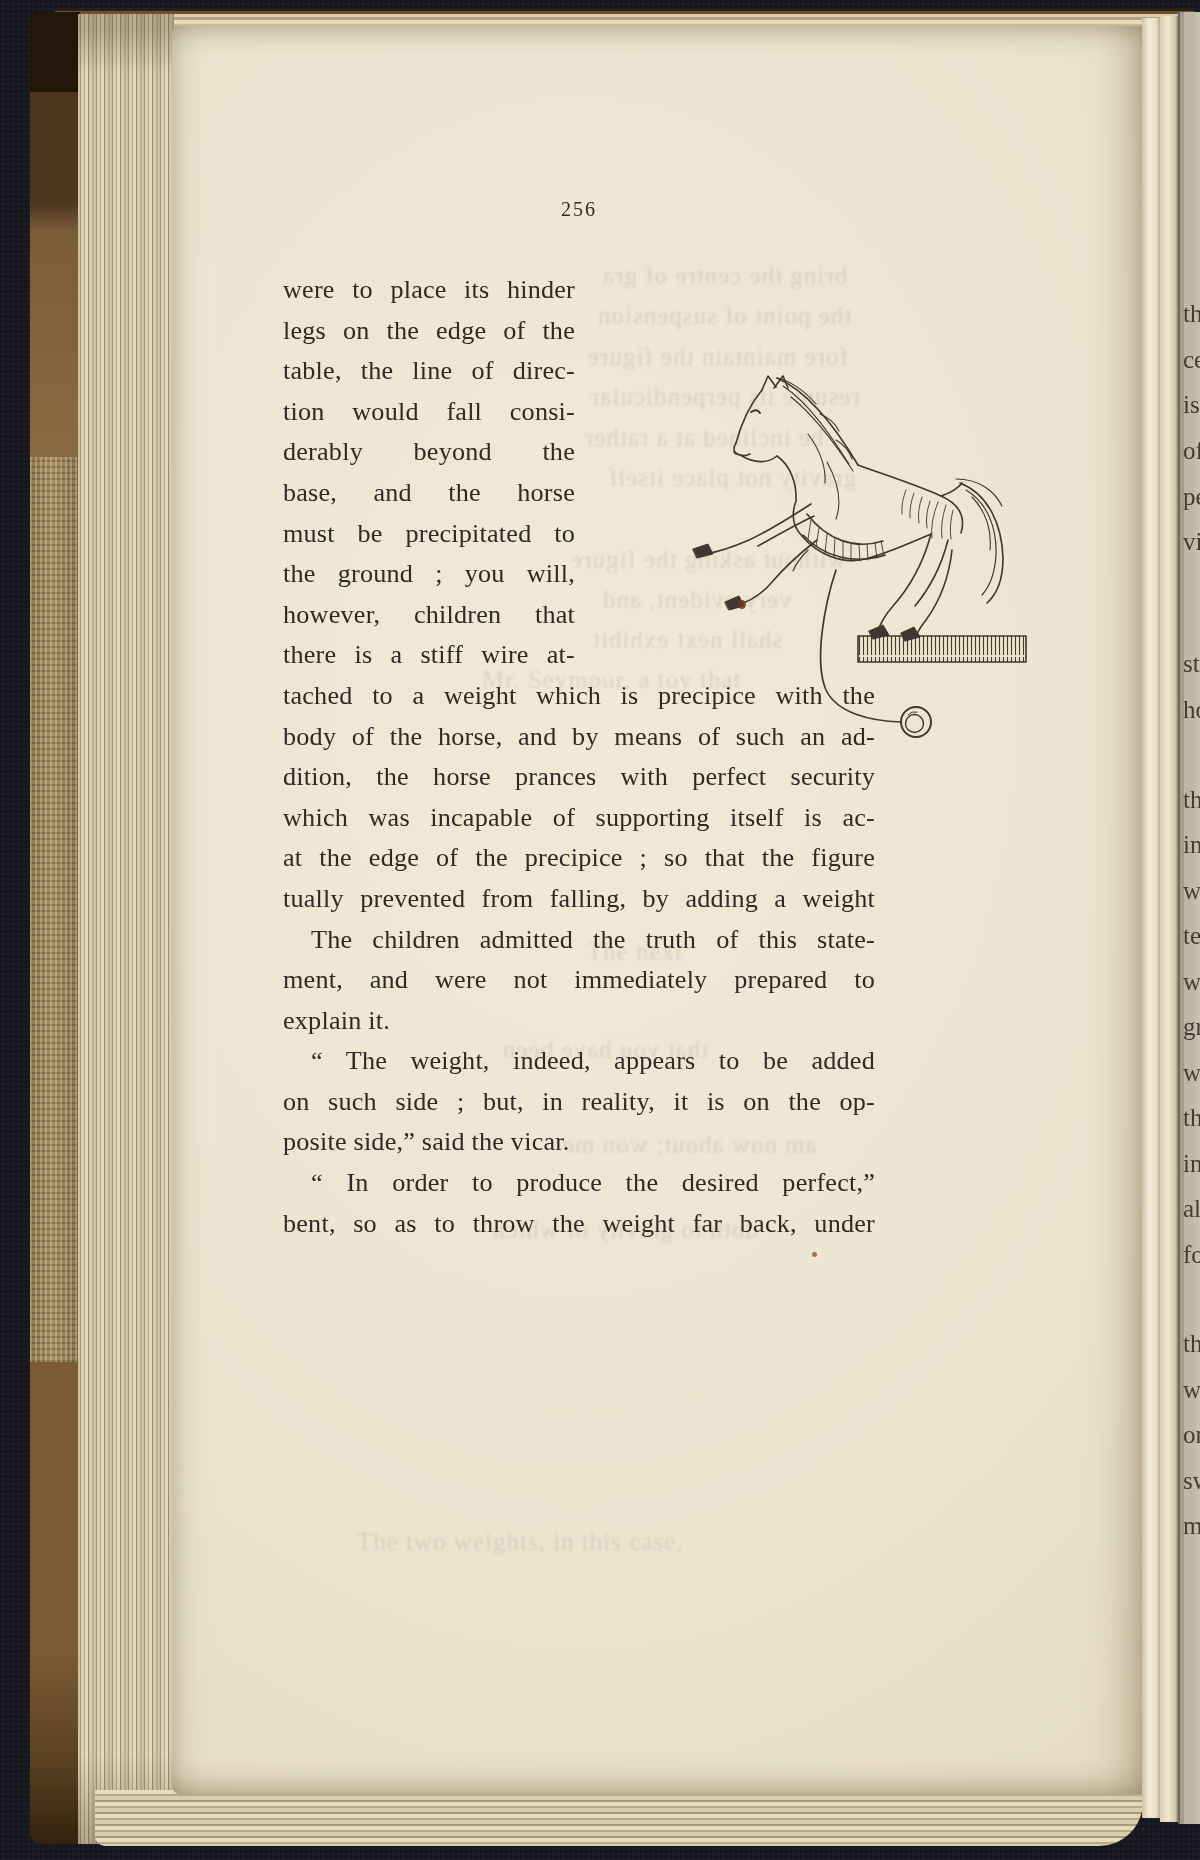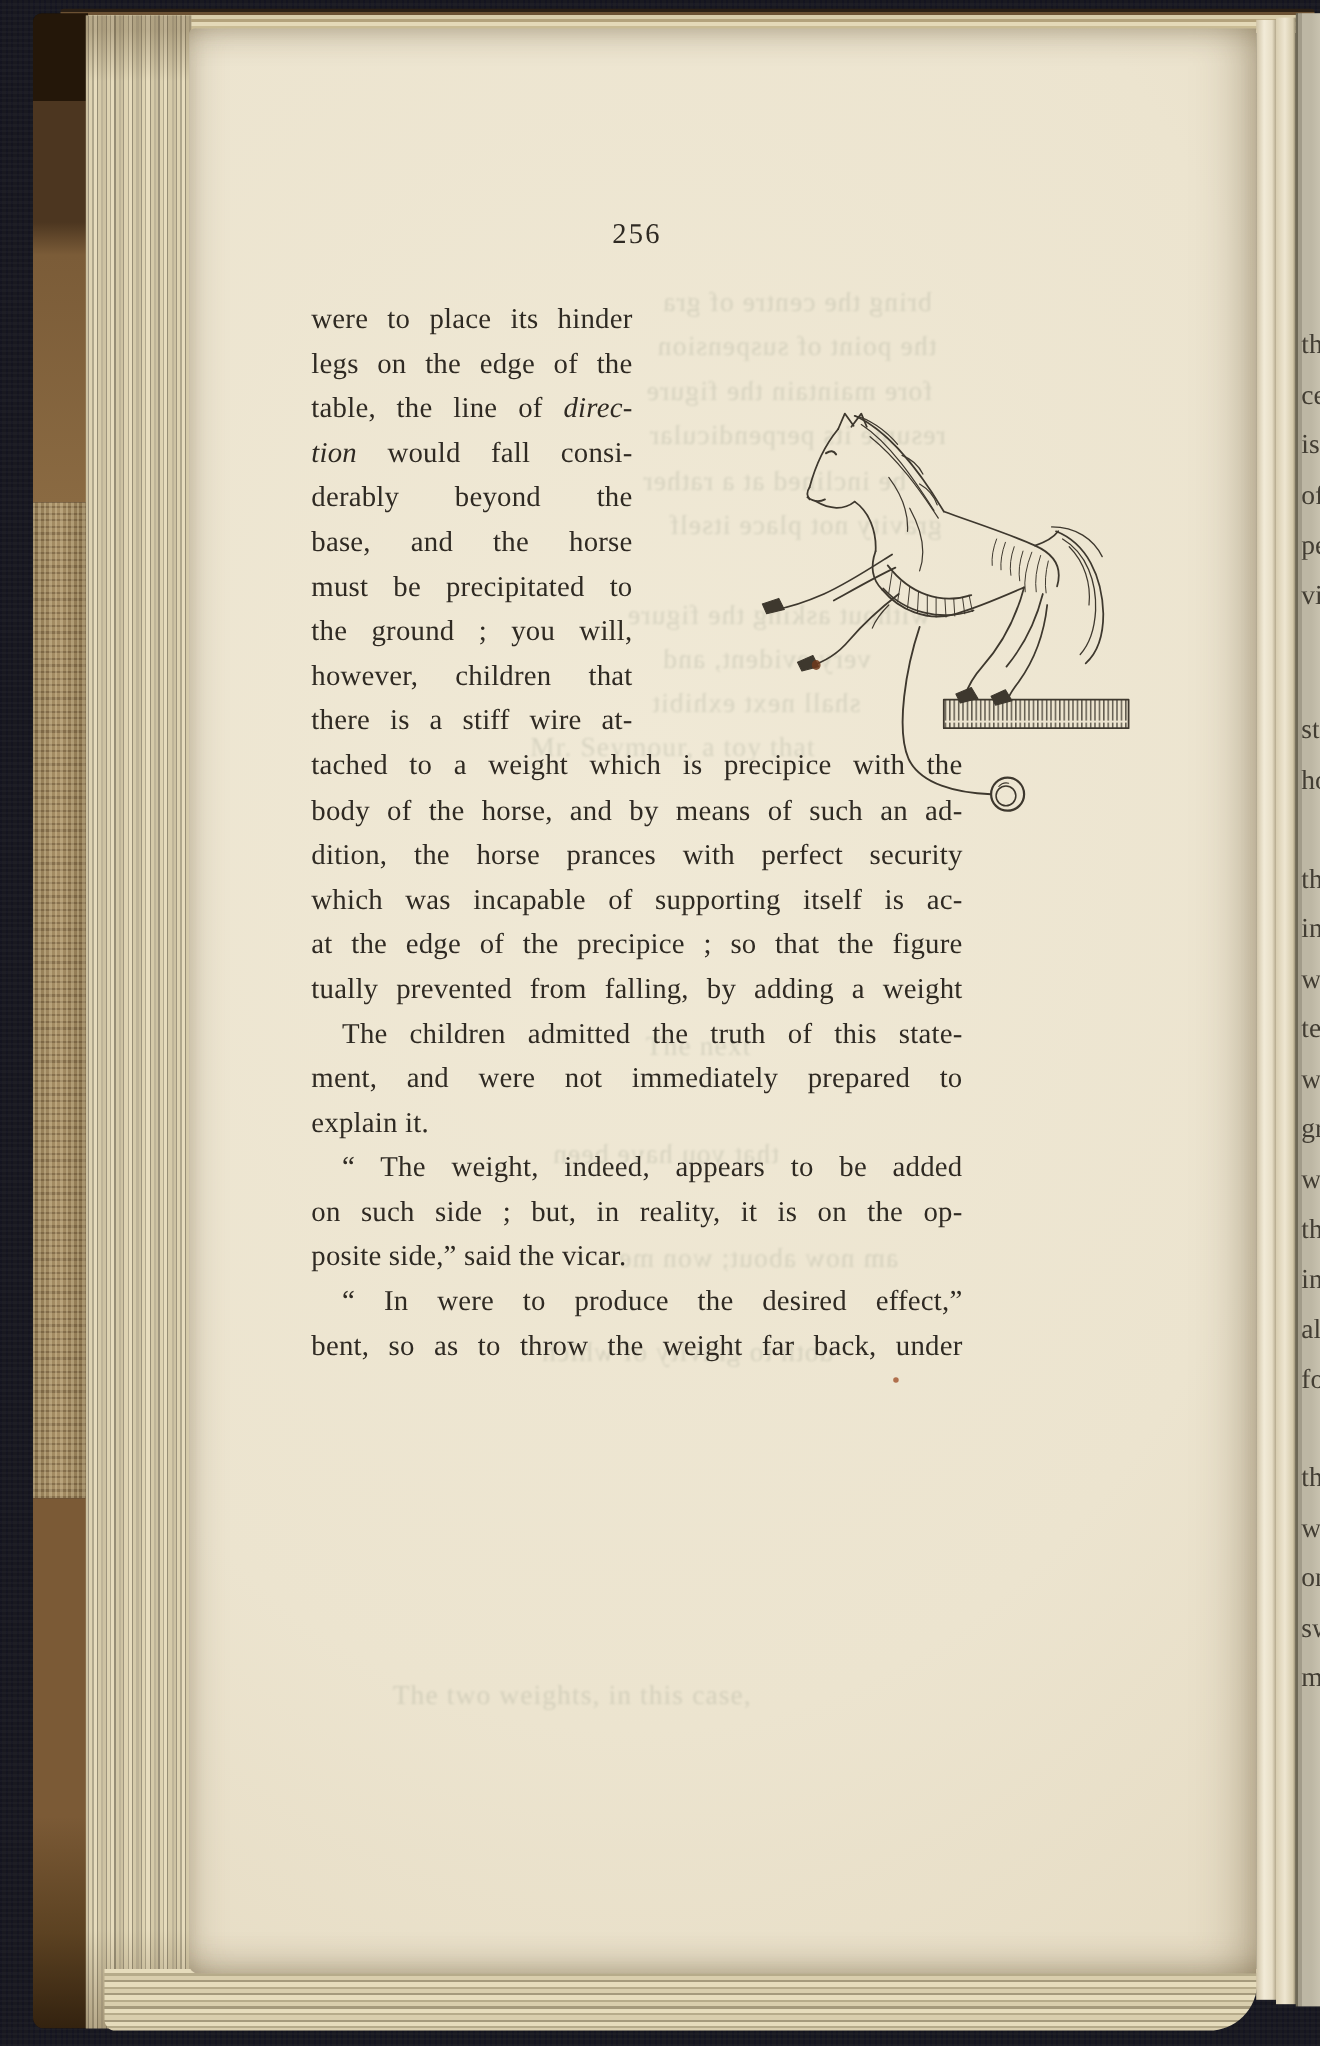--- a/index.html
+++ b/index.html
@@ -35,28 +35,28 @@
       border-radius:0 0 44px 10px;
       background:repeating-linear-gradient(180deg,#e6dcbc 0 4px,#b6ab8a 4px 6px,#d9cead 6px 10px,#a59a7c 10px 12px)}
   
   .page{position:absolute;left:172px;top:26px;width:970px;height:1768px;border-radius:5px 0 0 8px;
       background:radial-gradient(120% 90% at 42% 38%, #f0e9d6 0%, #ece4cf 55%, #e6dcc4 82%, #dcd1b5 100%);
       box-shadow:inset -28px 0 48px -24px rgba(96,78,44,.5),
                  inset 22px 0 38px -26px rgba(96,78,44,.4),
                  inset 0 20px 32px -24px rgba(96,78,44,.45),
                  inset 0 -24px 36px -26px rgba(96,78,44,.45)}
   .pagenum{position:absolute;left:111px;top:172px;width:592px;text-align:center;
-      font-size:26px;letter-spacing:2px;color:#2f2a23}
+      font-size:20px;letter-spacing:2px;color:#2f2a23}
   .textblock{position:absolute;left:111px;top:244px;width:592px;color:#2f2a23}
   .line{height:40.6px;line-height:40.6px;font-size:26.2px;letter-spacing:.2px;hyphens:none}
   .line.narrow{width:292px}
   .line.full{width:592px}
   .line.just{text-align:justify;text-align-last:justify;text-justify:inter-word}
   .line.ind{text-indent:28px}
-  .it{font-style:italic}
+  .it{}
   
   .ghost{position:absolute;font-size:25px;color:#50604f;opacity:.15;filter:blur(1.1px);
       white-space:nowrap;letter-spacing:1px}
   .ghost.mir{transform:scaleX(-1)}
   
   .illus{position:absolute;left:458px;top:318px}
   .fox1{position:absolute;left:566px;top:574px;width:8px;height:9px;border-radius:50%;
       background:#6f3a1c;opacity:.85}
   .fox2{position:absolute;left:640px;top:1226px;width:5px;height:5px;border-radius:50%;
       background:#a0512b;opacity:.8}
@@ -124,21 +124,21 @@
         <div class="line full just"><span>dition, the horse prances with perfect security</span></div>
         <div class="line full just"><span>which was incapable of supporting itself is ac-</span></div>
         <div class="line full just"><span>at the edge of the precipice ; so that the figure</span></div>
         <div class="line full just"><span>tually prevented from falling, by adding a weight</span></div>
         <div class="line full just ind"><span>The children admitted the truth of this state-</span></div>
         <div class="line full just"><span>ment, and were not immediately prepared to</span></div>
         <div class="line full"><span>explain it.</span></div>
         <div class="line full just ind"><span>“ The weight, indeed, appears to be added</span></div>
         <div class="line full just"><span>on such side ; but, in reality, it is on the op-</span></div>
         <div class="line full"><span>posite side,” said the vicar.</span></div>
-        <div class="line full just ind"><span>“ In were to produce the desired effect,”</span></div>
+        <div class="line full just ind"><span>“ In order to produce the desired perfect,”</span></div>
         <div class="line full just"><span>bent, so as to throw the weight far back, under</span></div>
       </div>
 
     <svg class="illus" viewBox="0 0 400 402" width="400" height="402" aria-hidden="true">
       <defs>
         <pattern id="basehatch" width="4" height="26" patternUnits="userSpaceOnUse">
           <rect width="4" height="26" fill="#ece4cf"></rect>
           <line x1="1.5" y1="1" x2="1.5" y2="25" stroke="#3e382e" stroke-width="1.1"></line>
         </pattern>
       </defs>

